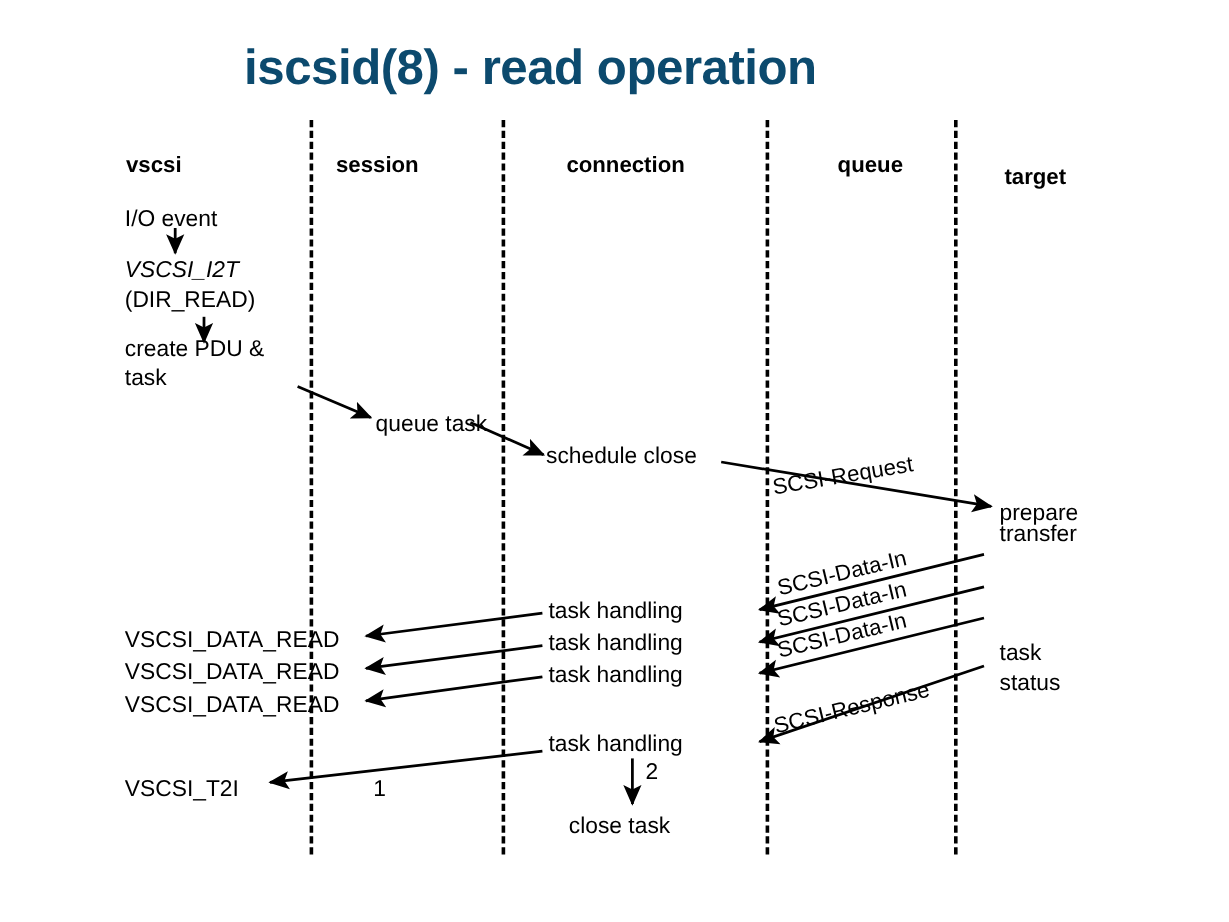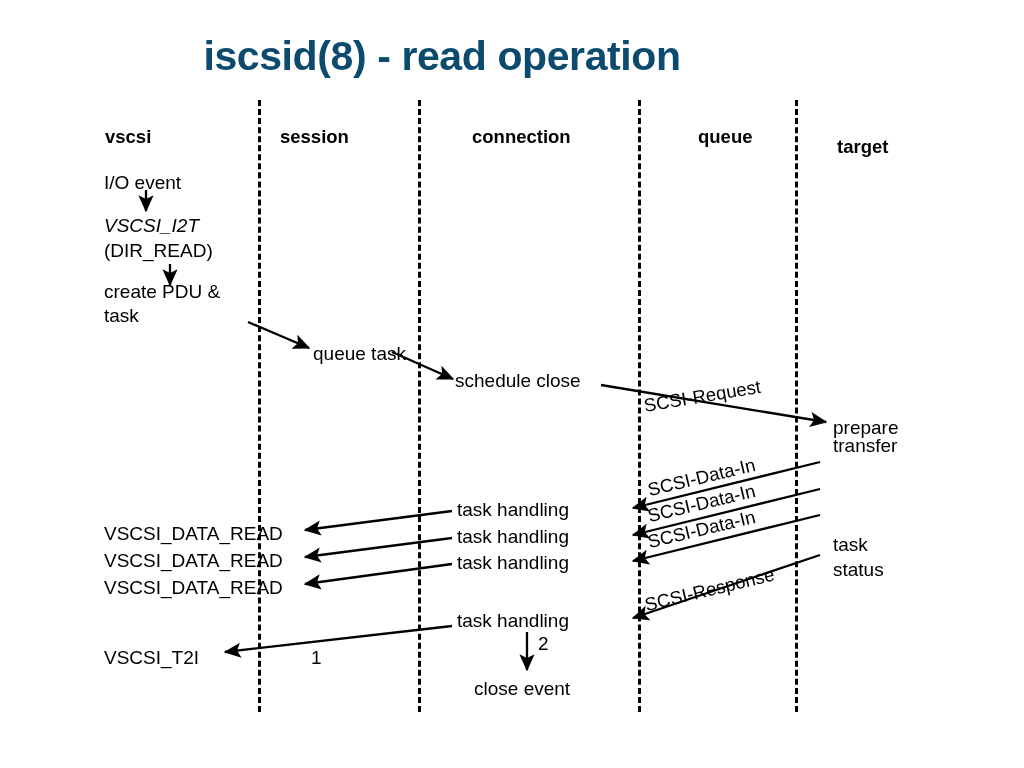--- a/index.html
+++ b/index.html
@@ -146,15 +146,15 @@
   <div class="lbl" style="left:457px; top:550px;">task handling</div>
   <div class="lbl" style="left:457px; top:608px;">task handling</div>
 
   <div class="lbl" style="left:104px; top:521px;">VSCSI_DATA_READ</div>
   <div class="lbl" style="left:104px; top:548px;">VSCSI_DATA_READ</div>
   <div class="lbl" style="left:104px; top:575px;">VSCSI_DATA_READ</div>
 
   <div class="lbl" style="left:104px; top:645px;">VSCSI_T2I</div>
   <div class="lbl" style="left:311px; top:645px;">1</div>
   <div class="lbl" style="left:538px; top:631px;">2</div>
-  <div class="lbl" style="left:474px; top:676px;">close event</div>
+  <div class="lbl" style="left:474px; top:676px;">close task</div>
 
 </div>
 
 </body></html>

